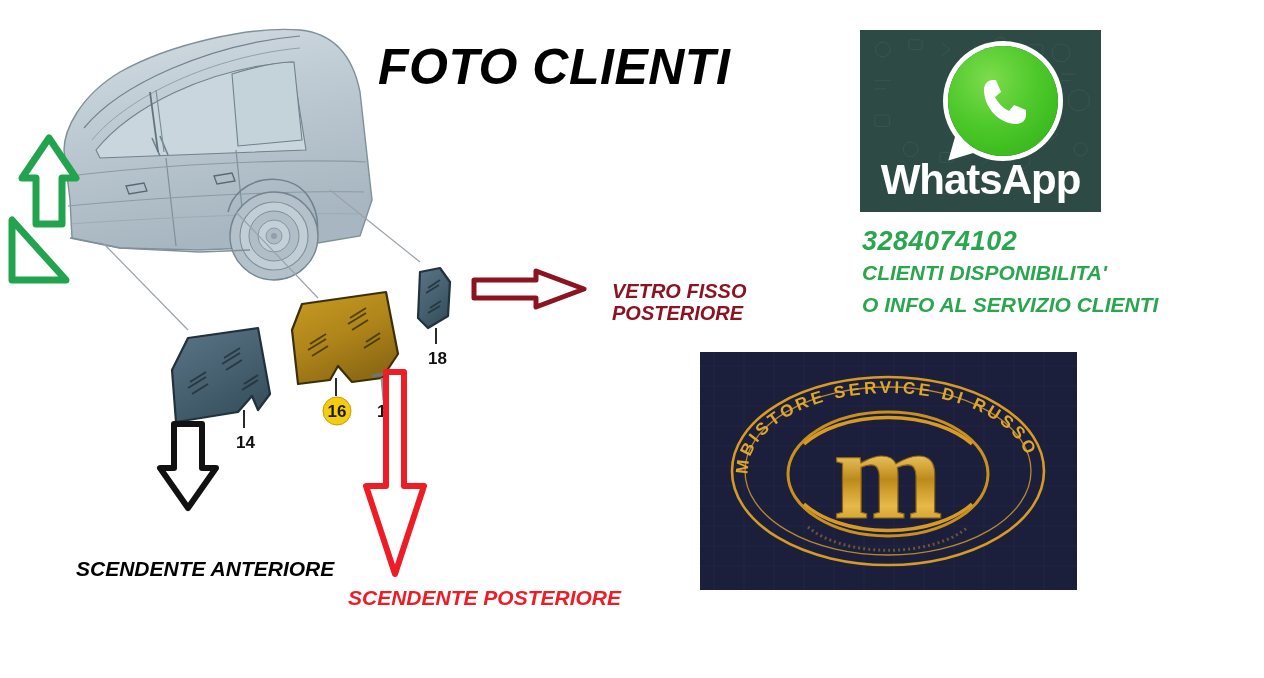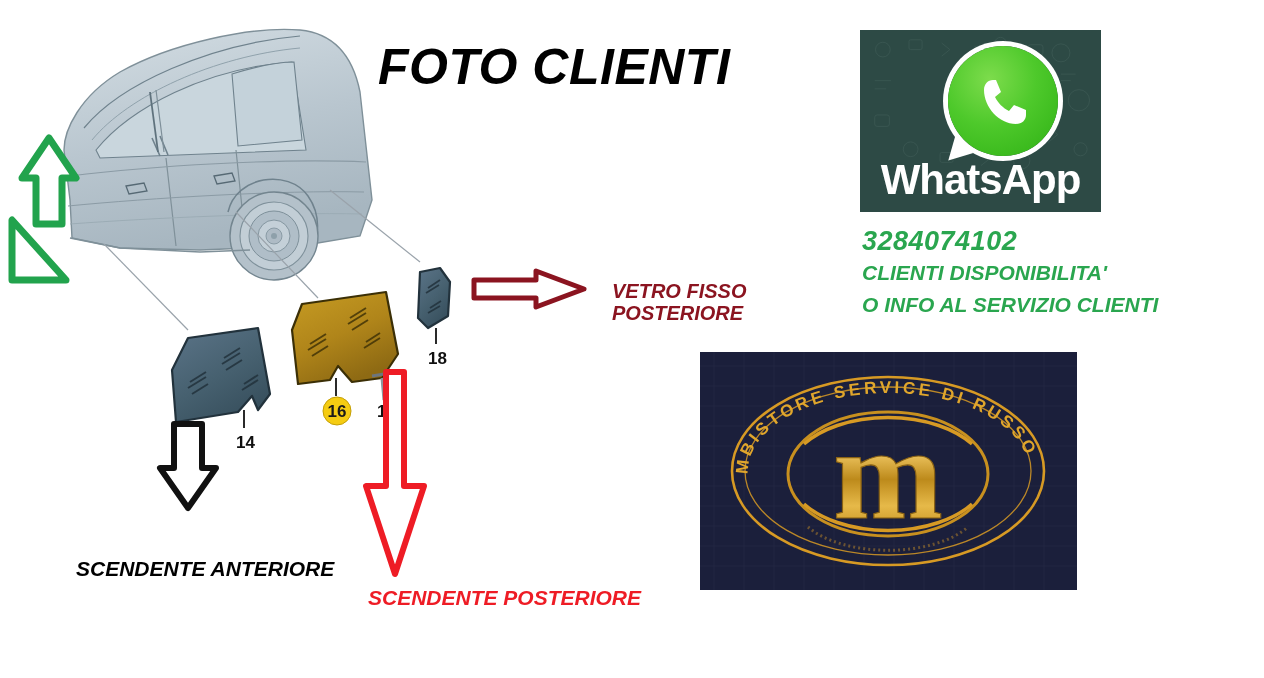--- a/index.html
+++ b/index.html
@@ -57,21 +57,20 @@
     top: 509px;
     font-size: 21px;
     color: #000000;
     margin-top: 48px;
   }
   .callout-red {
     left: 348px;
     top: 586px;
     font-size: 21px;
     color: #ee1c25;
-    margin-left: 20px;
   }
 
   
   .contact {
     left: 862px;
     top: 226px;
     width: 340px;
   }
   .contact div {
     font-weight: bold;

